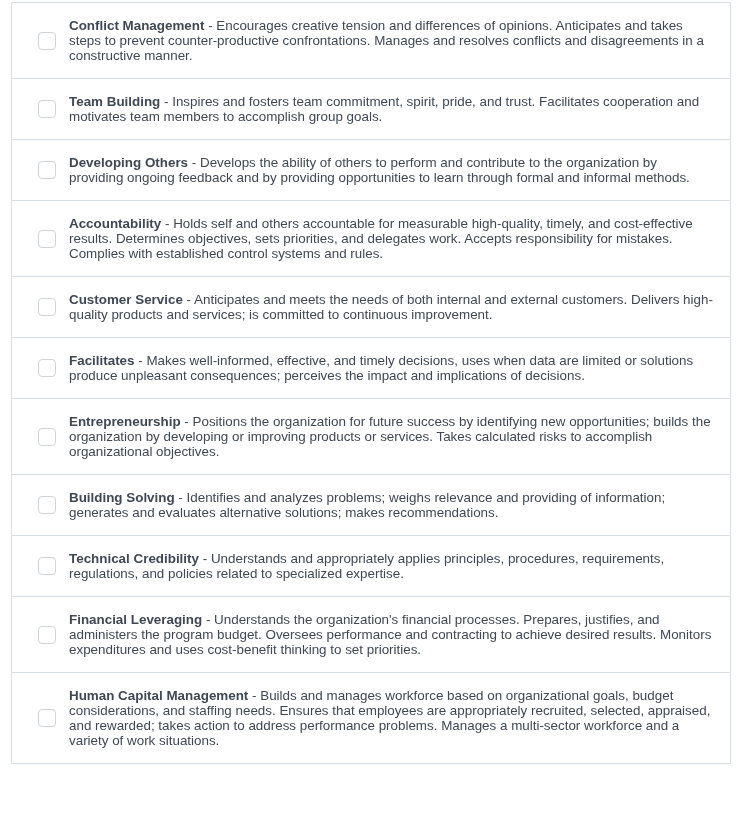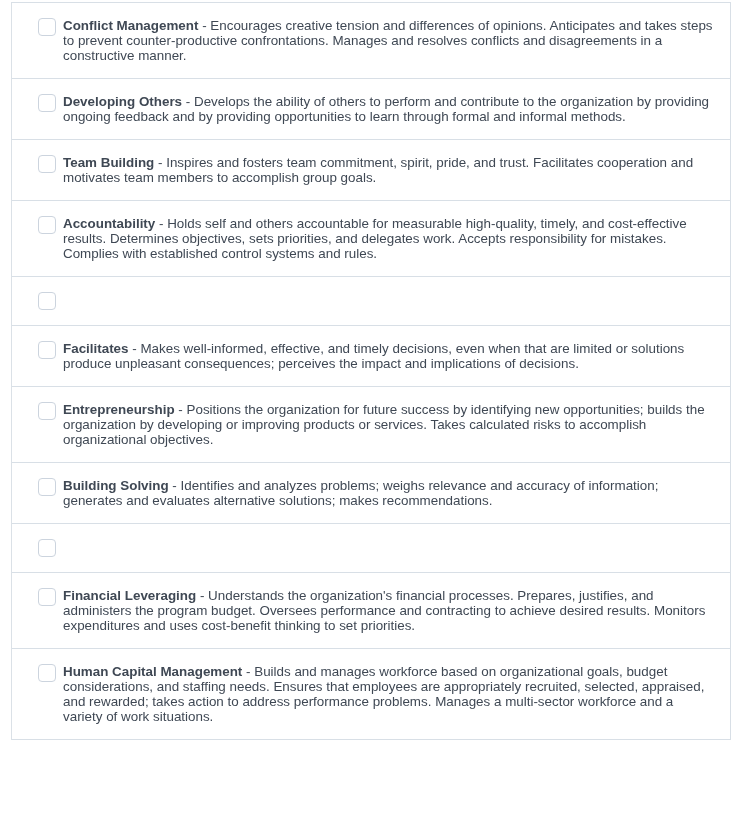--- a/index.html
+++ b/index.html
@@ -18,23 +18,25 @@
     box-sizing: border-box;
     margin: 2px 17px 0 11px;
     width: 720px;
     border-top: 1px solid #d8dfe6;
     border-left: 1px solid #dbe1e7;
     border-right: 1px solid #d8dfe6;
     background: #ffffff;
   }
   .row {
     display: flex;
+    align-items: center;
     padding: 15px 16px 15px 26px;
     border-bottom: 1px solid #d8dfe6;
     background: #ffffff;
+    gap: 6px;
   }
   .checkbox {
     box-sizing: border-box;
     flex: 0 0 auto;
     width: 18px;
     height: 18px;
     margin-right: 7px;
     border: 1.5px solid #ccd4de;
     border-radius: 4px;
     background: #ffffff;
@@ -55,54 +57,56 @@
 
 <div class="competency-list">
   <div class="row">
     <span class="checkbox" role="checkbox" tabindex="0" aria-checked="false"></span>
     <p class="text"><span class="title">Conflict Management</span><span class="desc"> - Encourages creative tension and differences of opinions. Anticipates and takes steps to prevent counter-productive confrontations. Manages and resolves conflicts and disagreements in a constructive manner.</span></p>
   </div>
 
 
   <div class="row">
     <span class="checkbox" role="checkbox" tabindex="0" aria-checked="false"></span>
-    <p class="text"><span class="title">Developing Others</span><span class="desc"> - Develops the ability of others to perform and contribute to the organization by providing ongoing feedback and by providing opportunities to learn through formal and informal methods.</span></p>
+    <p class="text"><span class="title">Team Building</span><span class="desc"> - Inspires and fosters team commitment, spirit, pride, and trust. Facilitates cooperation and motivates team members to accomplish group goals.</span></p>
   </div>
 
   <div class="row">
     <span class="checkbox" role="checkbox" tabindex="0" aria-checked="false"></span>
-    <p class="text"><span class="title">Team Building</span><span class="desc"> - Inspires and fosters team commitment, spirit, pride, and trust. Facilitates cooperation and motivates team members to accomplish group goals.</span></p>
+    <p class="text"><span class="title">Developing Others</span><span class="desc"> - Develops the ability of others to perform and contribute to the organization by providing ongoing feedback and by providing opportunities to learn through formal and informal methods.</span></p>
   </div>
 
   <div class="row">
     <span class="checkbox" role="checkbox" tabindex="0" aria-checked="false"></span>
     <p class="text"><span class="title">Accountability</span><span class="desc"> - Holds self and others accountable for measurable high-quality, timely, and cost-effective results. Determines objectives, sets priorities, and delegates work. Accepts responsibility for mistakes. Complies with established control systems and rules.</span></p>
   </div>
 
   <div class="row">
     <span class="checkbox" role="checkbox" tabindex="0" aria-checked="false"></span>
+    <p class="text"><span class="title">Customer Service</span><span class="desc"> - Anticipates and meets the needs of both internal and external customers. Delivers high-quality products and services; is committed to continuous improvement.</span></p>
   </div>
 
   <div class="row">
     <span class="checkbox" role="checkbox" tabindex="0" aria-checked="false"></span>
-    <p class="text"><span class="title">Facilitates</span><span class="desc"> - Makes well-informed, effective, and timely decisions, even when that are limited or solutions produce unpleasant consequences; perceives the impact and implications of decisions.</span></p>
+    <p class="text"><span class="title">Facilitates</span><span class="desc"> - Makes well-informed, effective, and timely decisions, uses when data are limited or solutions produce unpleasant consequences; perceives the impact and implications of decisions.</span></p>
   </div>
 
   <div class="row">
     <span class="checkbox" role="checkbox" tabindex="0" aria-checked="false"></span>
     <p class="text"><span class="title">Entrepreneurship</span><span class="desc"> - Positions the organization for future success by identifying new opportunities; builds the organization by developing or improving products or services. Takes calculated risks to accomplish organizational objectives.</span></p>
   </div>
 
   <div class="row">
     <span class="checkbox" role="checkbox" tabindex="0" aria-checked="false"></span>
-    <p class="text"><span class="title">Building Solving</span><span class="desc"> - Identifies and analyzes problems; weighs relevance and accuracy of information; generates and evaluates alternative solutions; makes recommendations.</span></p>
+    <p class="text"><span class="title">Building Solving</span><span class="desc"> - Identifies and analyzes problems; weighs relevance and providing of information; generates and evaluates alternative solutions; makes recommendations.</span></p>
   </div>
 
   <div class="row">
     <span class="checkbox" role="checkbox" tabindex="0" aria-checked="false"></span>
+    <p class="text"><span class="title">Technical Credibility</span><span class="desc"> - Understands and appropriately applies principles, procedures, requirements, regulations, and policies related to specialized expertise.</span></p>
   </div>
 
   <div class="row">
     <span class="checkbox" role="checkbox" tabindex="0" aria-checked="false"></span>
     <p class="text"><span class="title">Financial Leveraging</span><span class="desc"> - Understands the organization's financial processes. Prepares, justifies, and administers the program budget. Oversees performance and contracting to achieve desired results. Monitors expenditures and uses cost-benefit thinking to set priorities.</span></p>
   </div>
 
   <div class="row">
     <span class="checkbox" role="checkbox" tabindex="0" aria-checked="false"></span>
     <p class="text"><span class="title">Human Capital Management</span><span class="desc"> - Builds and manages workforce based on organizational goals, budget considerations, and staffing needs. Ensures that employees are appropriately recruited, selected, appraised, and rewarded; takes action to address performance problems. Manages a multi-sector workforce and a variety of work situations.</span></p>

